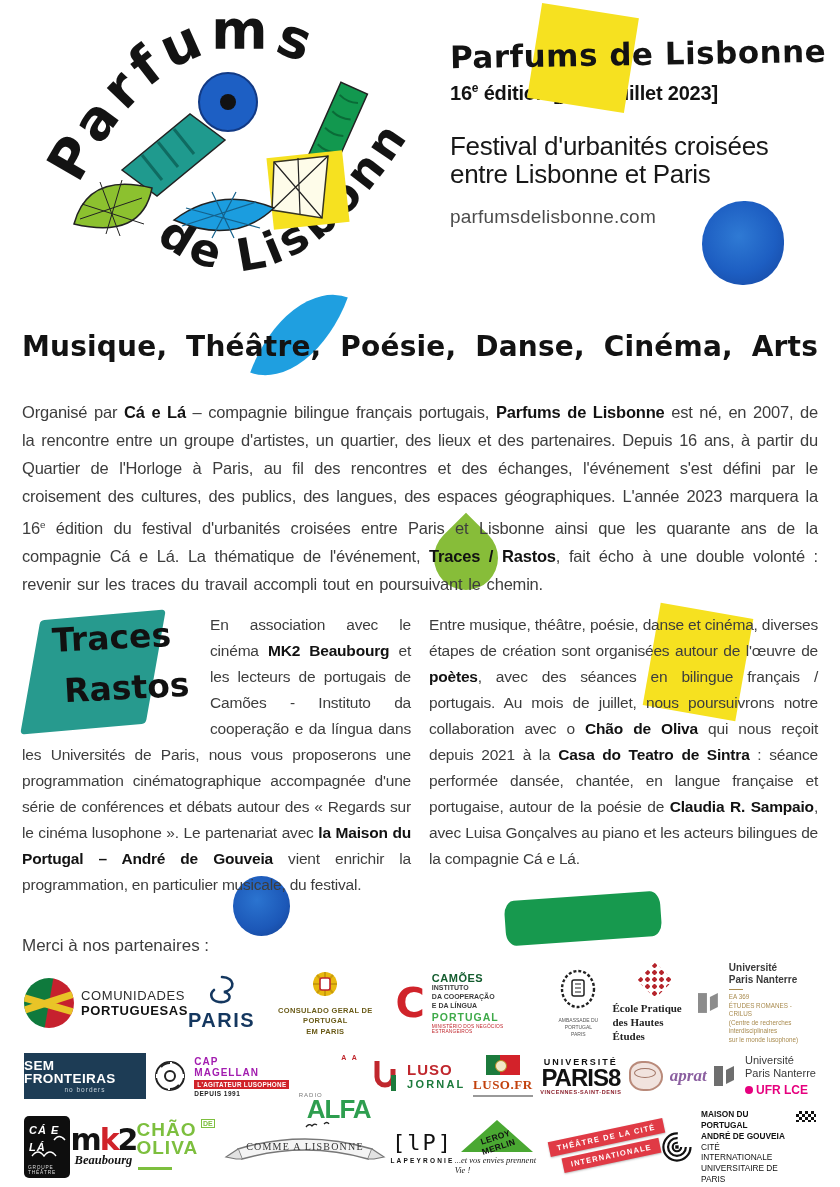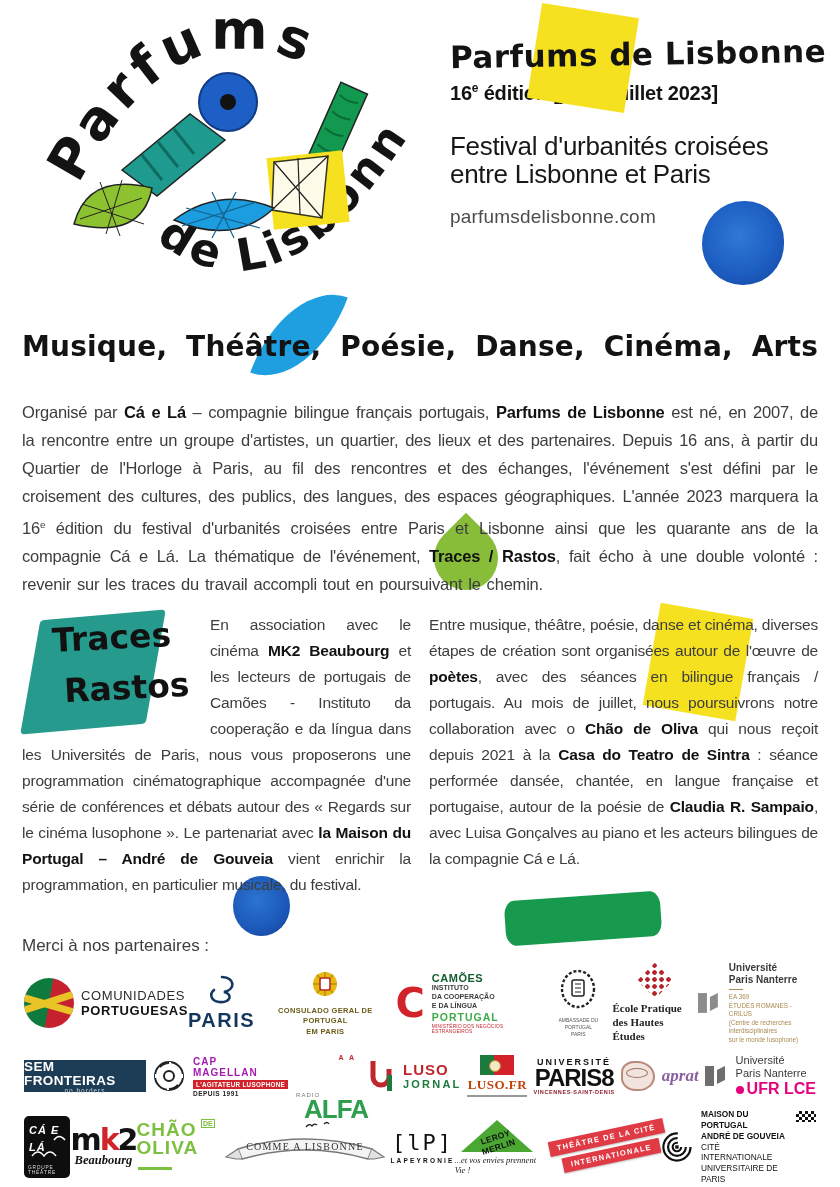--- a/index.html
+++ b/index.html
@@ -86,22 +86,22 @@
   .emb-txt{font-size:5px;color:#555;text-align:center;line-height:1.4;margin-top:2px;}
   .ephe-diamond{width:36px;height:36px;clip-path:polygon(50% 0,100% 50%,50% 100%,0 50%);
         background-image:radial-gradient(#b5242b 2.1px,transparent 2.4px);background-size:7px 7px;background-color:#fff;}
   .ephe-txt{font-family:Liberation Serif, serif;font-weight:700;font-size:11px;color:#222;text-align:left;line-height:1.25;margin-top:4px;}
   .n-glyph{width:24px;height:20px;}
   .nan-l{font-size:10px;font-weight:700;color:#3a3a3a;line-height:1.2;}
   .nan-gold{font-size:6.3px;color:#a98b4f;line-height:1.35;}
   .nan-div{width:14px;height:1px;background:#a98b4f;margin:3px 0;}
 
   
-  .sf-box{width:122px;height:32px;background:#1d3c55;color:#fff;display:flex;flex-direction:column;
-          align-items:center;justify-content:space-between;line-height:1;}
+  .sf-box{width:122px;height:46px;background:#1d3c55;color:#fff;display:flex;flex-direction:column;
+          align-items:center;justify-content:center;line-height:1;}
   .sf-main{font-size:13.5px;font-weight:700;letter-spacing:0.4px;}
   .sf-sub{font-size:6.5px;color:#c9d4dd;letter-spacing:1px;margin-top:1px;}
   .cap-t{font-size:10px;font-weight:700;letter-spacing:1px;color:#a21caf;line-height:1.15;}
   .cap-red{background:#d0232a;color:#fff;font-size:6.3px;font-weight:700;padding:1px 3px;letter-spacing:0.3px;margin-top:1px;}
   .cap-dep{font-size:6.5px;font-weight:700;color:#222;letter-spacing:0.5px;margin-top:1px;}
   .alfa-wrap{position:relative;width:66px;height:44px;}
   .alfa-main{position:absolute;left:10px;top:4px;font-size:26px;font-weight:700;color:#2e9e4f;letter-spacing:-1px;margin-top:36px;}
   .alfa-red{position:absolute;right:4px;top:0;font-size:7px;font-weight:700;color:#c0272d;letter-spacing:2px;}
   .alfa-radio{position:absolute;left:2px;bottom:0;font-size:6px;color:#777;letter-spacing:1px;}
   .lj-col{display:flex;flex-direction:column;line-height:1;}
@@ -111,21 +111,21 @@
   .pt-flag i{position:absolute;left:9px;top:5px;width:10px;height:10px;border-radius:50%;background:#f3e9c8;border:1px solid #b98a1e;}
   .lusofr-t{font-family:"Liberation Serif",serif;font-weight:700;font-size:13px;color:#c2410c;margin-top:2px;letter-spacing:0.5px;}
   .lusofr-line{width:60px;height:2px;background:#999;margin-top:2px;}
   .p8-u{font-size:9px;font-weight:700;letter-spacing:2px;color:#111;}
   .p8-big{font-size:24px;font-weight:700;letter-spacing:-1px;color:#111;line-height:0.95;}
   .p8-sub{font-size:5.5px;font-weight:700;color:#8a1f2b;letter-spacing:0.6px;}
   .aprat-sketch{width:30px;height:26px;border:2px solid #b98a7a;border-radius:40% 55% 50% 45%;position:relative;background:#f1e3de;}
   .aprat-sketch i{position:absolute;left:3px;top:5px;width:20px;height:8px;border:1.5px solid #a07464;border-radius:50%;}
   .aprat-t{font-family:"Liberation Serif",serif;font-style:italic;font-weight:700;font-size:17px;color:#8b5fa0;}
   .ufr-l{font-size:11px;color:#3a3a3a;line-height:1.2;}
-  .ufr-pink{font-size:16px;font-weight:700;color:#e6007e;}
+  .ufr-pink{font-size:12px;font-weight:700;color:#e6007e;}
   .ufr-dot{display:inline-block;width:8px;height:8px;border-radius:50%;background:#e6007e;margin-right:3px;}
 
   
   .cael-box{width:54px;height:62px;background:#0e0e0e;border-radius:5px;position:relative;color:#fff;overflow:hidden;}
   .cael-t{position:absolute;left:5px;top:6px;font-size:11px;font-weight:700;font-style:italic;letter-spacing:1px;line-height:1.5;}
   .cael-sub{position:absolute;left:4px;bottom:3px;font-size:4.8px;letter-spacing:0.8px;color:#ddd;}
   .mk2-line{font-family:"DejaVu Sans",sans-serif;font-weight:700;font-size:30px;line-height:0.9;letter-spacing:-2px;}
   .mk2-k{color:#d0232a;}
   .mk2-sub{font-family:"Liberation Serif",serif;font-style:italic;font-weight:700;font-size:12.5px;text-align:right;margin-top:0;}
   .chao-w{line-height:0.95;}

